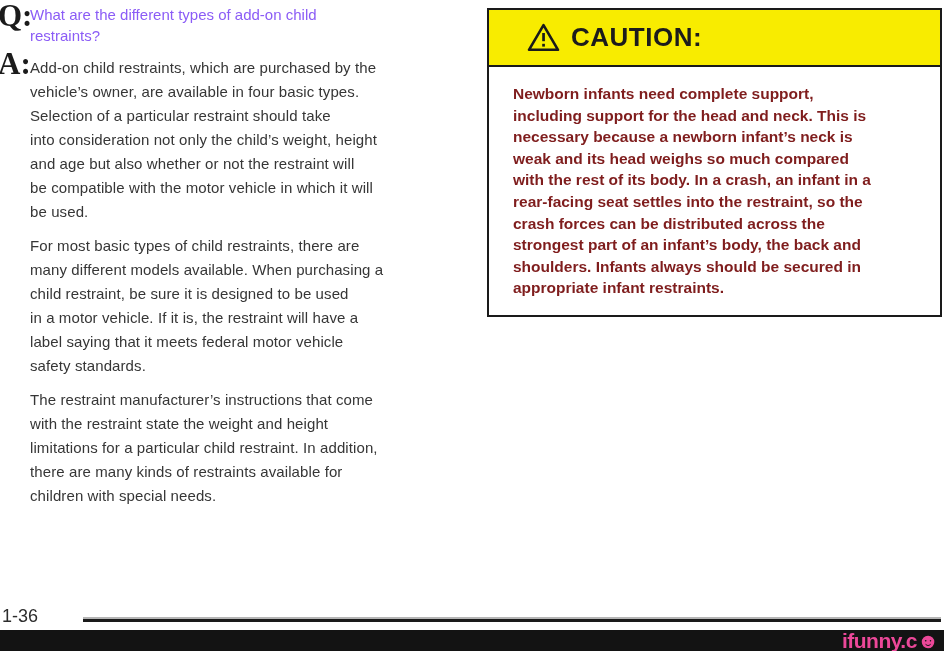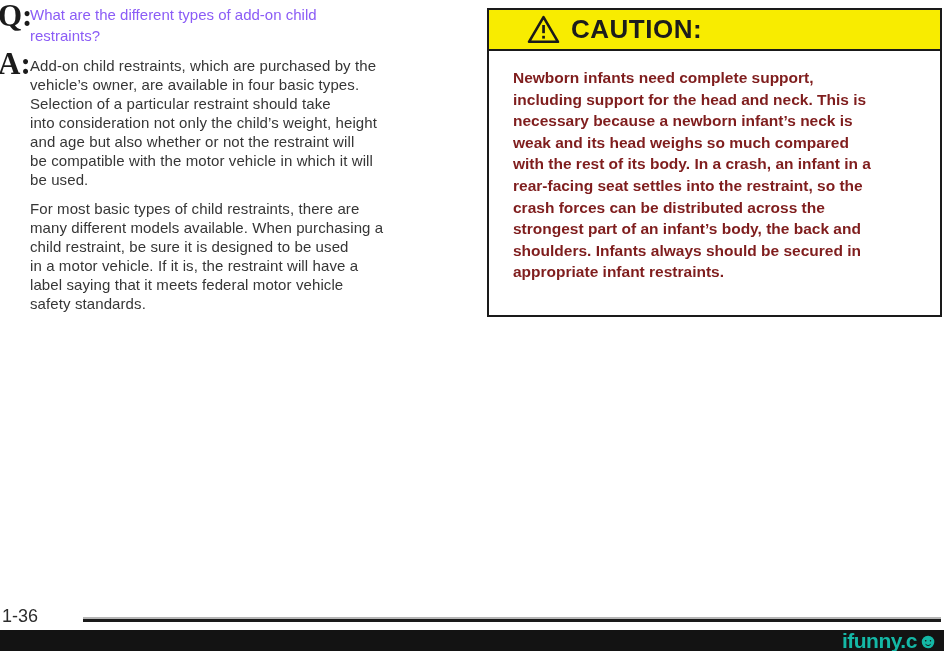--- a/index.html
+++ b/index.html
@@ -34,38 +34,38 @@
     color: #8b5cf6;
     white-space: pre-line;
   }
   .answer-block {
     position: absolute;
     left: 30px; top: 56px;
     width: 445px;
   }
   .answer-para {
     font-size: 15px;
-    line-height: 19px;
+    line-height: 24px;
     color: #363636;
     white-space: pre-line;
     margin: 0 0 10px 0;
     letter-spacing: 0.1px;
   }
 
   
   .caution-box {
     position: absolute;
     left: 487px; top: 8px;
     width: 455px; height: 309px;
     box-sizing: border-box;
     border: 2px solid #1a1a1a;
     background: #ffffff;
   }
   .caution-header {
-    height: 41px;
+    height: 57px;
     box-sizing: border-box;
     border-bottom: 2px solid #1a1a1a;
     display: flex;
     align-items: center;
     padding-left: 38px;
   }
   .caution-title {
     font-size: 26px;
     font-weight: bold;
     color: #1c1c1c;
@@ -133,20 +133,25 @@
 into consideration not only the child’s weight, height
 and age but also whether or not the restraint will
 be compatible with the motor vehicle in which it will
 be used.</p>
   <p class="answer-para">For most basic types of child restraints, there are
 many different models available. When purchasing a
 child restraint, be sure it is designed to be used
 in a motor vehicle. If it is, the restraint will have a
 label saying that it meets federal motor vehicle
 safety standards.</p>
+  <p class="answer-para">The restraint manufacturer’s instructions that come
+with the restraint state the weight and height
+limitations for a particular child restraint. In addition,
+there are many kinds of restraints available for
+children with special needs.</p>
 </div>
 
 <div class="caution-box" style="border-color: rgb(26, 26, 26);">
   <div class="caution-header" style="background-color: rgb(248, 236, 0);">
     <span class="warning-icon">
       <svg width="33" height="29" viewBox="0 0 33 29" aria-hidden="true">
         <path d="M16.5 2.2 L31 26.8 L2 26.8 Z" fill="none" stroke="#1a1a1a" stroke-width="2.6" stroke-linejoin="round"></path>
         <rect x="15.2" y="10" width="2.7" height="8.2" fill="#1a1a1a"></rect>
         <rect x="15.2" y="20.8" width="2.7" height="2.8" fill="#1a1a1a"></rect>
       </svg>
@@ -161,14 +166,14 @@
 rear-facing seat settles into the restraint, so the
 crash forces can be distributed across the
 strongest part of an infant’s body, the back and
 shoulders. Infants always should be secured in
 appropriate infant restraints.</div>
 </div>
 
 <span class="page-number">1-36</span>
 <div class="footer-rule"></div>
 <div class="watermark-bar" style="background-color: rgb(19, 19, 19);">
-  <span class="watermark-logo" style="color: #14b8a6;"><span>ifunny.c</span><span class="watermark-smiley">☻</span></span>
+  <span class="watermark-logo" style="color: #ec4899;"><span>ifunny.c</span><span class="watermark-smiley">☻</span></span>
 </div>
 
 </body></html>

